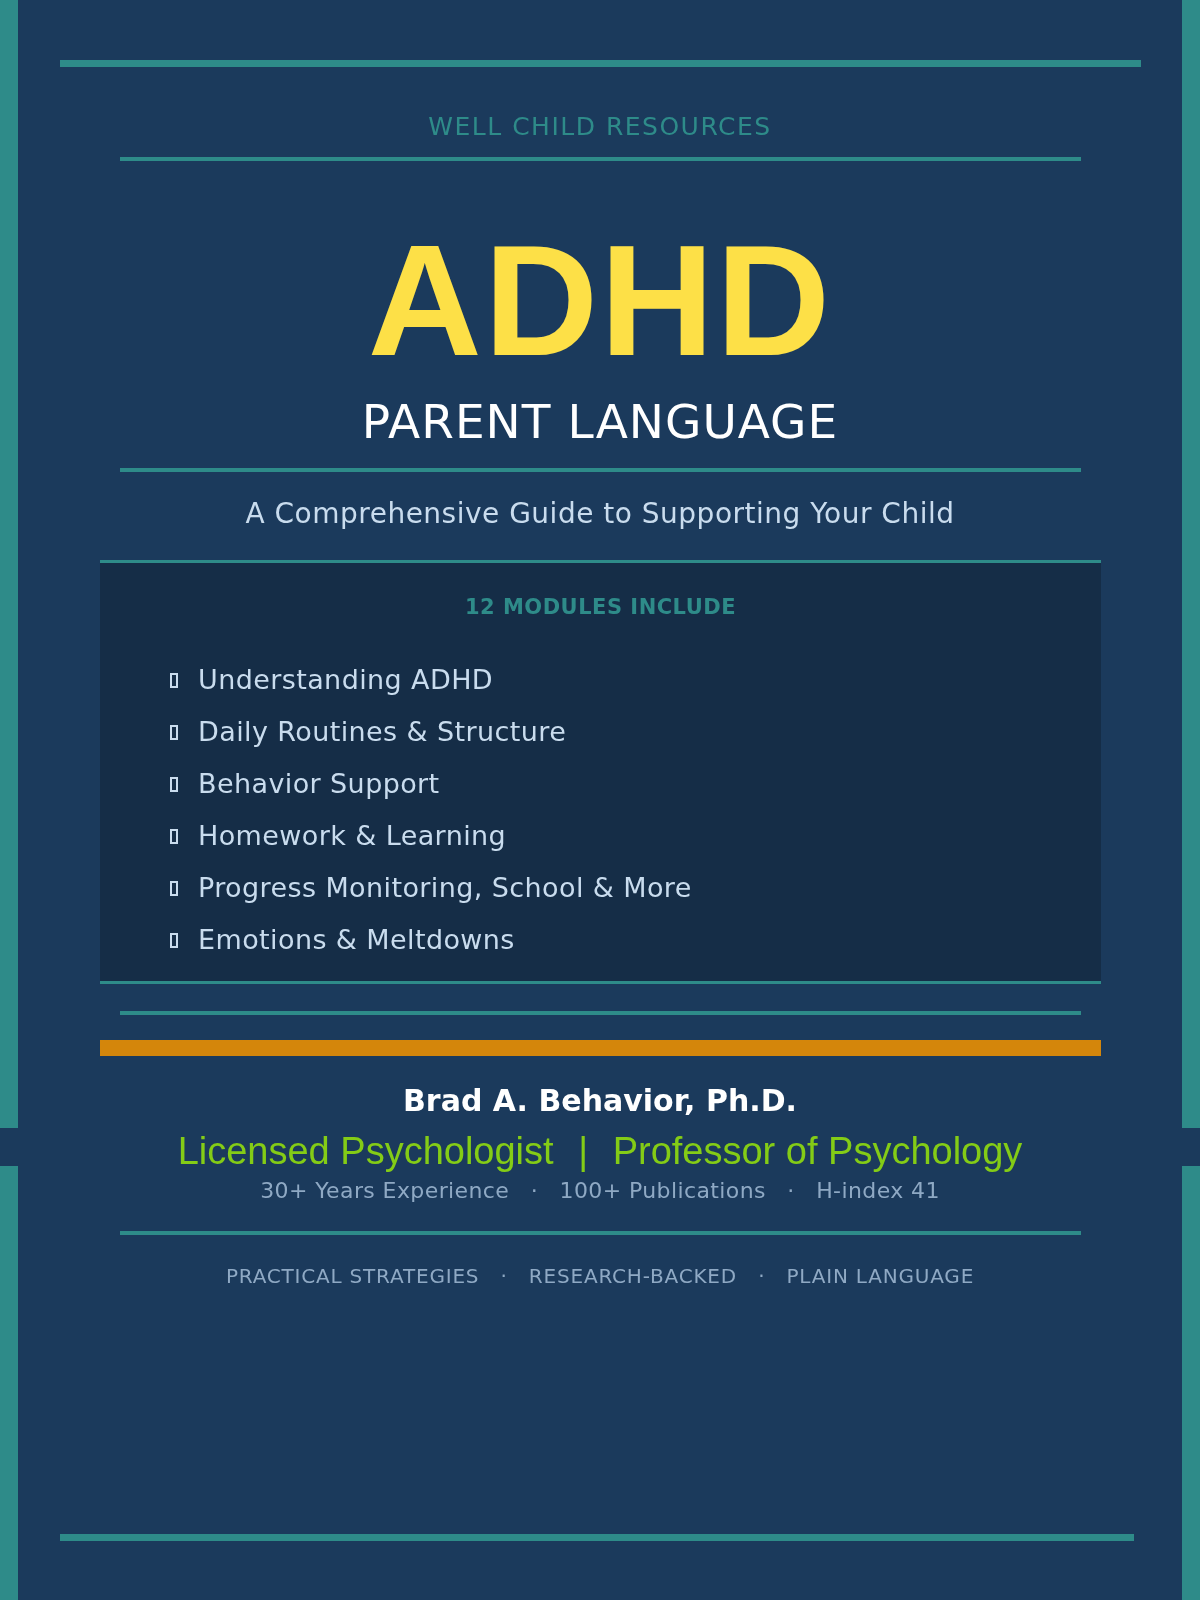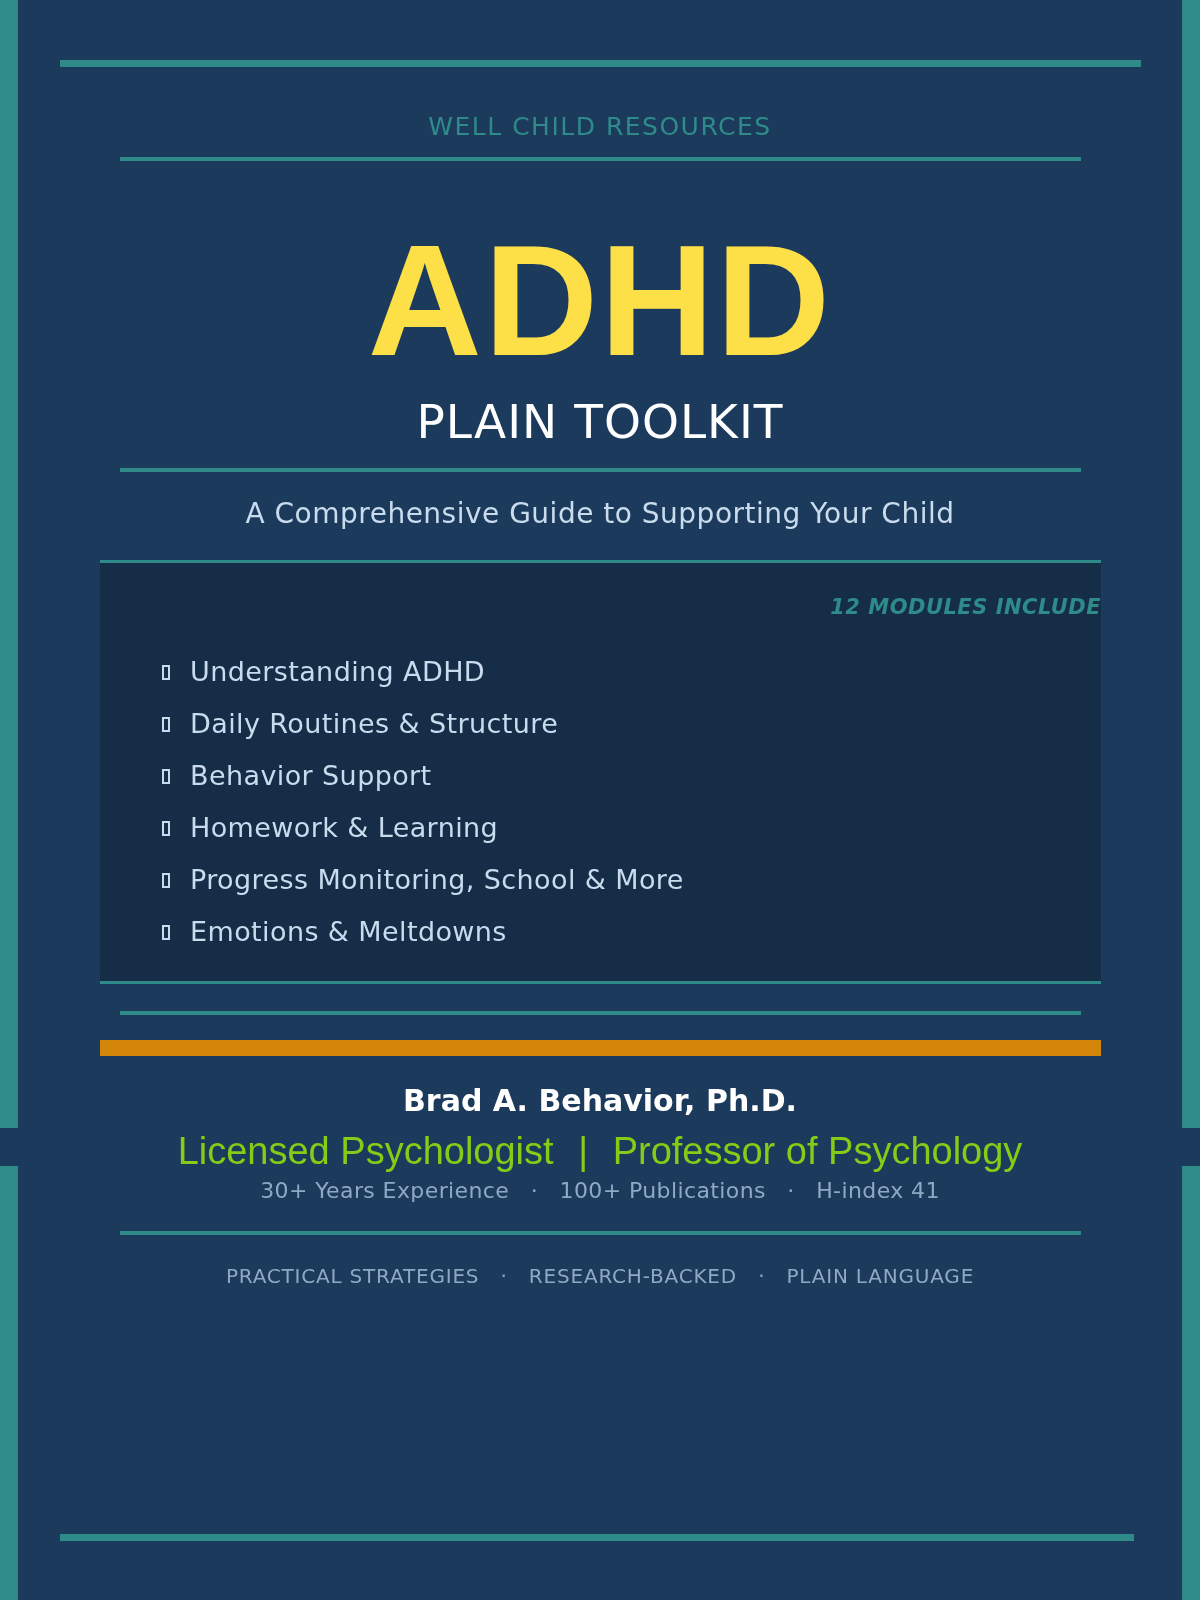--- a/index.html
+++ b/index.html
@@ -23,24 +23,24 @@
   .title { top: 220px; font-family: "Liberation Sans", sans-serif; font-weight: bold;
            font-size: 158px; line-height: 160px; color: #fde047; letter-spacing: 2px; }
   .subtitle { top: 394px; font-size: 47px; color: #ffffff; letter-spacing: 1px; }
   .tagline { top: 497px; font-size: 28px; color: #c9dcee; letter-spacing: 0.5px; }
 
   .modules {
     position: absolute; left: 100px; top: 560px; width: 1001px; height: 418px;
     background: #152d47; border-top: 3px solid #2e8b89; border-bottom: 3px solid #2e8b89;
   }
   .modules-heading {
-    position: absolute; top: 32px; left: 0; width: 100%; text-align: right;
-    font-weight: bold; font-size: 21px; color: #2e8b89; letter-spacing: 0.5px; font-style: italic;
+    position: absolute; top: 32px; left: 0; width: 100%; text-align: center;
+    font-weight: bold; font-size: 21px; color: #2e8b89; letter-spacing: 0.5px;
   }
-  .module-list { position: absolute; left: 60px; top: 80px; margin: 2px; padding: 0; list-style: none; }
+  .module-list { position: absolute; left: 60px; top: 80px; margin: 10px; padding: 0; list-style: none; }
   .module-item { height: 52px; display: flex; align-items: center; font-size: 27px; color: #c9dcee; letter-spacing: 0.4px; }
   .module-icon {
     display: inline-block; width: 8px; height: 15px; border: 2px solid #c9dcee;
     margin-right: 20px; box-sizing: border-box; margin-top: 2px;
   }
 
   .accent-bar { position: absolute; left: 100px; top: 1040px; width: 1001px; height: 16px; background: #d4860b; }
 
   .author { top: 1083px; font-weight: bold; font-size: 30px; color: #ffffff; }
   .credentials { top: 1130px; font-family: "Liberation Sans", sans-serif; font-size: 38px; color: #84cc16; }
@@ -55,21 +55,21 @@
 <div class="edge l bot"></div>
 <div class="edge r top"></div>
 <div class="edge r bot"></div>
 
 <div class="rule outer" style="left:60px; width:1081px; top:60px;"></div>
 <div class="rule outer" style="left:60px; width:1074px; top:1534px;"></div>
 
 <div class="center brand">WELL CHILD RESOURCES</div>
 <div class="rule inner" style="top:157px;"></div>
 <div class="center title">ADHD</div>
-<div class="center subtitle">PLAIN TOOLKIT</div>
+<div class="center subtitle">PARENT LANGUAGE</div>
 <div class="rule inner" style="top:468px;"></div>
 <div class="center tagline">A Comprehensive Guide to Supporting Your Child</div>
 
 <div class="modules">
   <div class="modules-heading">12 MODULES INCLUDE</div>
   <ul class="module-list">
     <li class="module-item">
       <span class="module-icon"></span>
       <span>Understanding ADHD</span>
     </li>

